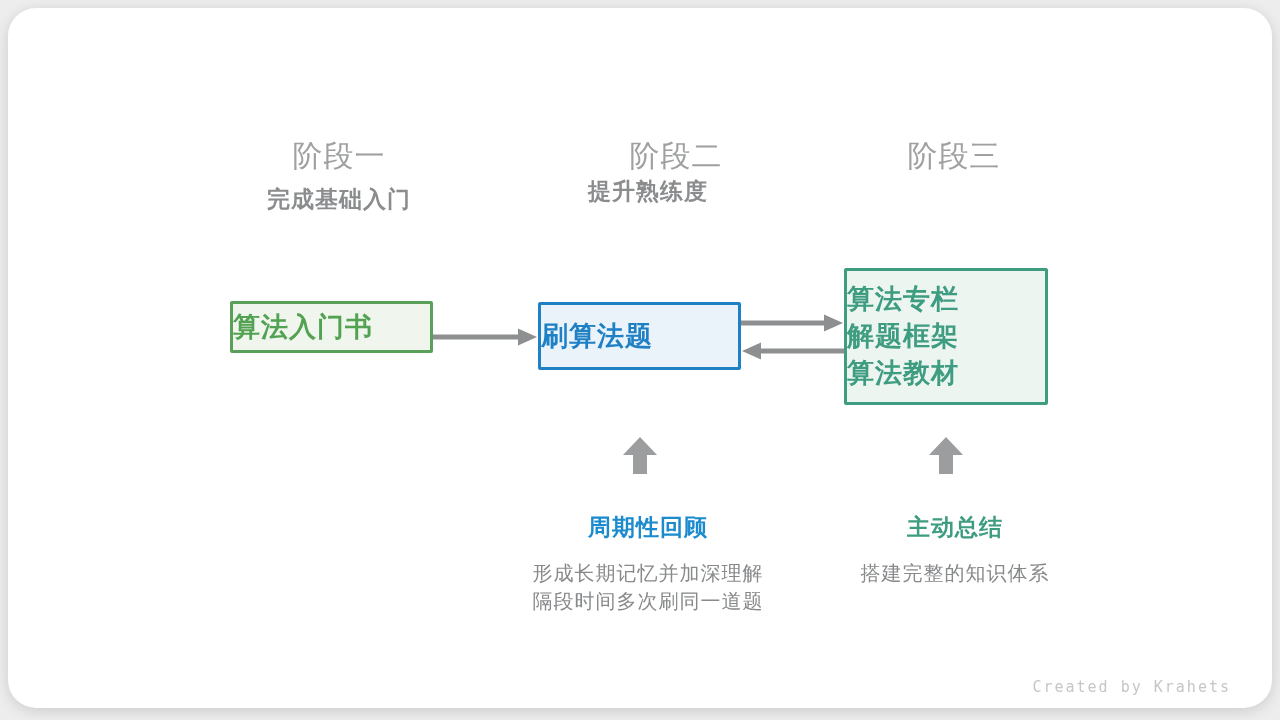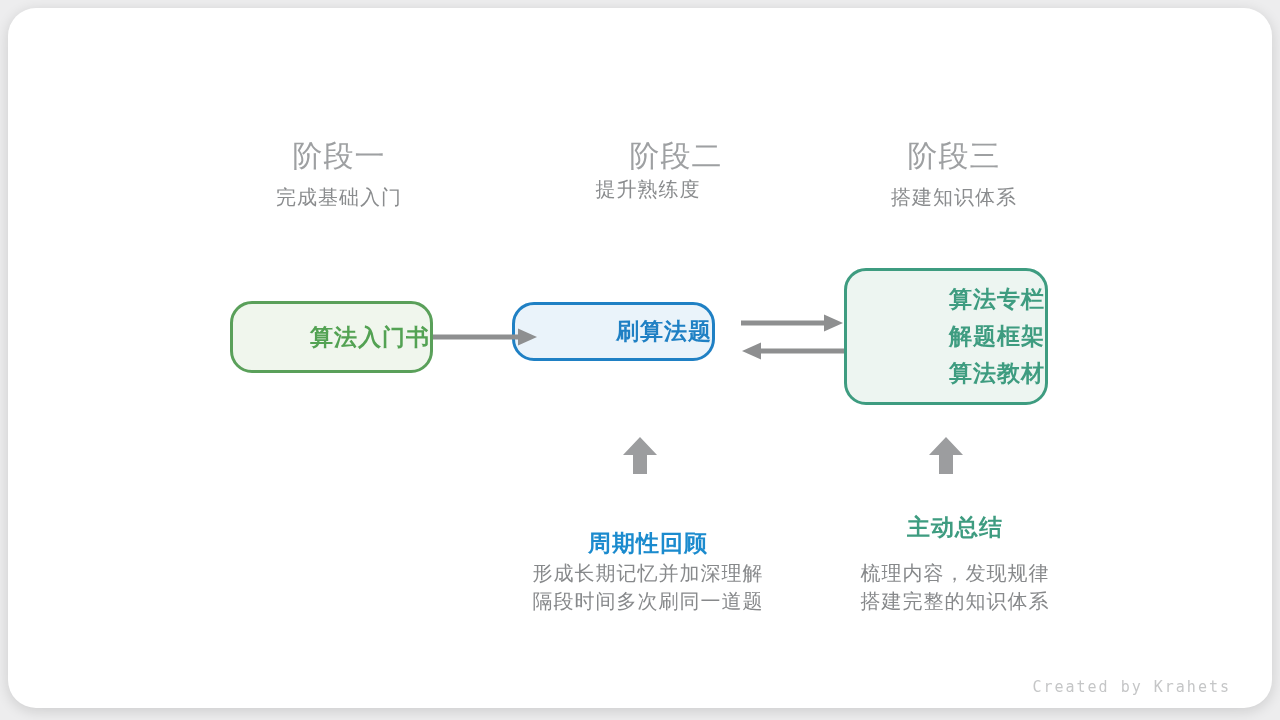--- a/index.html
+++ b/index.html
@@ -22,37 +22,37 @@
 
   
   .stage-title {
     font-size: 30px;
     color: #9ea0a2;
     letter-spacing: 1px;
     white-space: nowrap;
     text-align: left;
   }
   .stage-subtitle {
-    font-size: 20px;
-    font-weight: normal;
+    font-size: 23px;
+    font-weight: bold;
     color: #8a8c8e;
     letter-spacing: 1px;
     white-space: nowrap;
     text-align: right;
   }
 
   
   .node-box {
-    border-radius: 22px;
+    border-radius: 2px;
     display: flex;
     flex-direction: column;
-    align-items: flex-end;
+    align-items: flex-start;
     justify-content: center;
     font-weight: bold;
-    font-size: 23px;
+    font-size: 27px;
     letter-spacing: 1px;
     white-space: nowrap;
   }
   .node-box--green  { border: 3px solid #5aa05a; background: #f0f6ed; color: #53a253; }
   .node-box--blue   { border: 3px solid #1f80c4; background: #eaf3fa; color: #1f80c4; }
   .node-box--teal   { border: 3px solid #3e9c80; background: #edf5f1; color: #3e9c80; }
   .node-box--teal .node-line { line-height: 37px; }
 
   
   .note-title {
@@ -88,27 +88,26 @@
 
 <div class="stage-canvas">
 
   <div class="abs center-x stage-title" style="left:331px; top:128px;">阶段一</div>
   <div class="abs center-x stage-subtitle" style="left:331px; top:176px;">完成基础入门</div>
 
   <div class="abs center-x stage-title" style="left:640px; top:128px;margin-left:28px;">阶段二</div>
   <div class="abs center-x stage-subtitle" style="left:640px; top:168px;">提升熟练度</div>
 
   <div class="abs center-x stage-title" style="left:946px; top:128px;">阶段三</div>
-  <div class="abs center-x stage-subtitle" style="left:946px; top:176px;">搭建知识体系</div>
 
-  <div class="abs node-box node-box--green" style="left:222px; top:293px; width:203px; height:72px;">
+  <div class="abs node-box node-box--green" style="left:222px; top:293px; width:203px; height:52px;">
     <span class="node-line">算法入门书</span>
   </div>
 
-  <div class="abs node-box node-box--blue" style="left:504px; top:294px; width:203px; height:59px;">
+  <div class="abs node-box node-box--blue" style="left:530px; top:294px; width:203px; height:68px;">
     <span class="node-line">刷算法题</span>
   </div>
 
   <div class="abs node-box node-box--teal" style="left:836px; top:260px; width:204px; height:137px;">
     <span class="node-line">算法专栏</span>
     <span class="node-line">解题框架</span>
     <span class="node-line">算法教材</span>
   </div>
 
   <svg class="abs" style="left:425px; top:319px;" width="105" height="20" viewBox="0 0 105 20">
@@ -127,27 +126,26 @@
   </svg>
 
   <svg class="abs" style="left:615px; top:429px;" width="34" height="37" viewBox="0 0 34 37">
     <polygon points="17,0 34,18 24,18 24,37 10,37 10,18 0,18" fill="#9c9d9f"></polygon>
   </svg>
 
   <svg class="abs" style="left:921px; top:429px;" width="34" height="37" viewBox="0 0 34 37">
     <polygon points="17,0 34,18 24,18 24,37 10,37 10,18 0,18" fill="#9c9d9f"></polygon>
   </svg>
 
-  <div class="abs center-x note-title note-title--blue" style="left:640px; top:504px;margin-top:16px;">周期性回顾</div>
+  <div class="abs center-x note-title note-title--blue" style="left:640px; top:504px;">周期性回顾</div>
   <div class="abs center-x note-desc" style="left:640px; top:551px;">
     <div>形成长期记忆并加深理解</div>
     <div>隔段时间多次刷同一道题</div>
   </div>
 
   <div class="abs center-x note-title note-title--teal" style="left:947px; top:504px;">主动总结</div>
   <div class="abs center-x note-desc" style="left:947px; top:551px;">
-    <div>梳理内容，发现规律</div>
     <div>搭建完整的知识体系</div>
   </div>
 
   <div class="abs footer-credit" style="right:41px; top:670px;">Created by Krahets</div>
 
 </div>
 
 </body></html>

